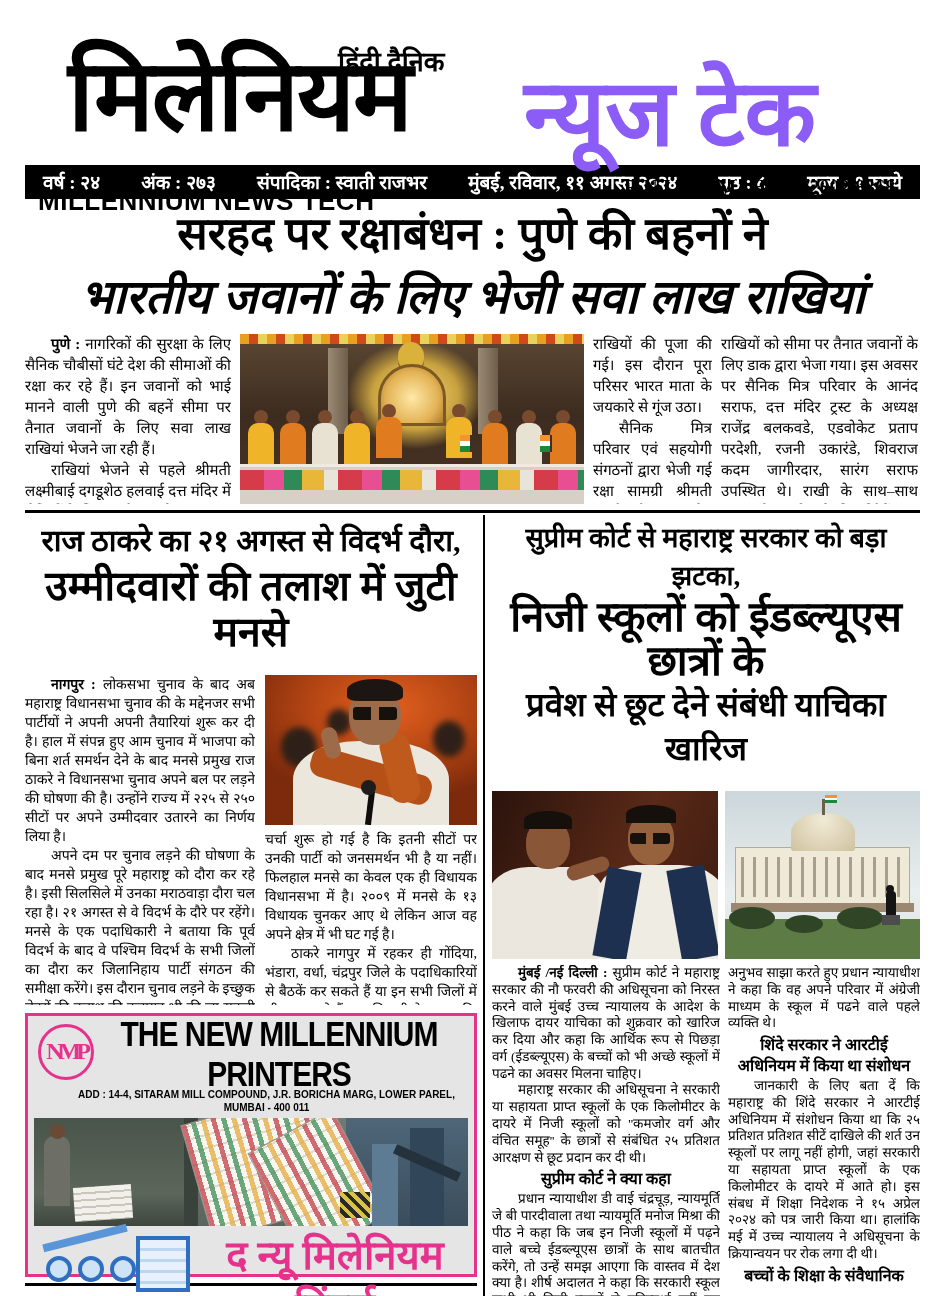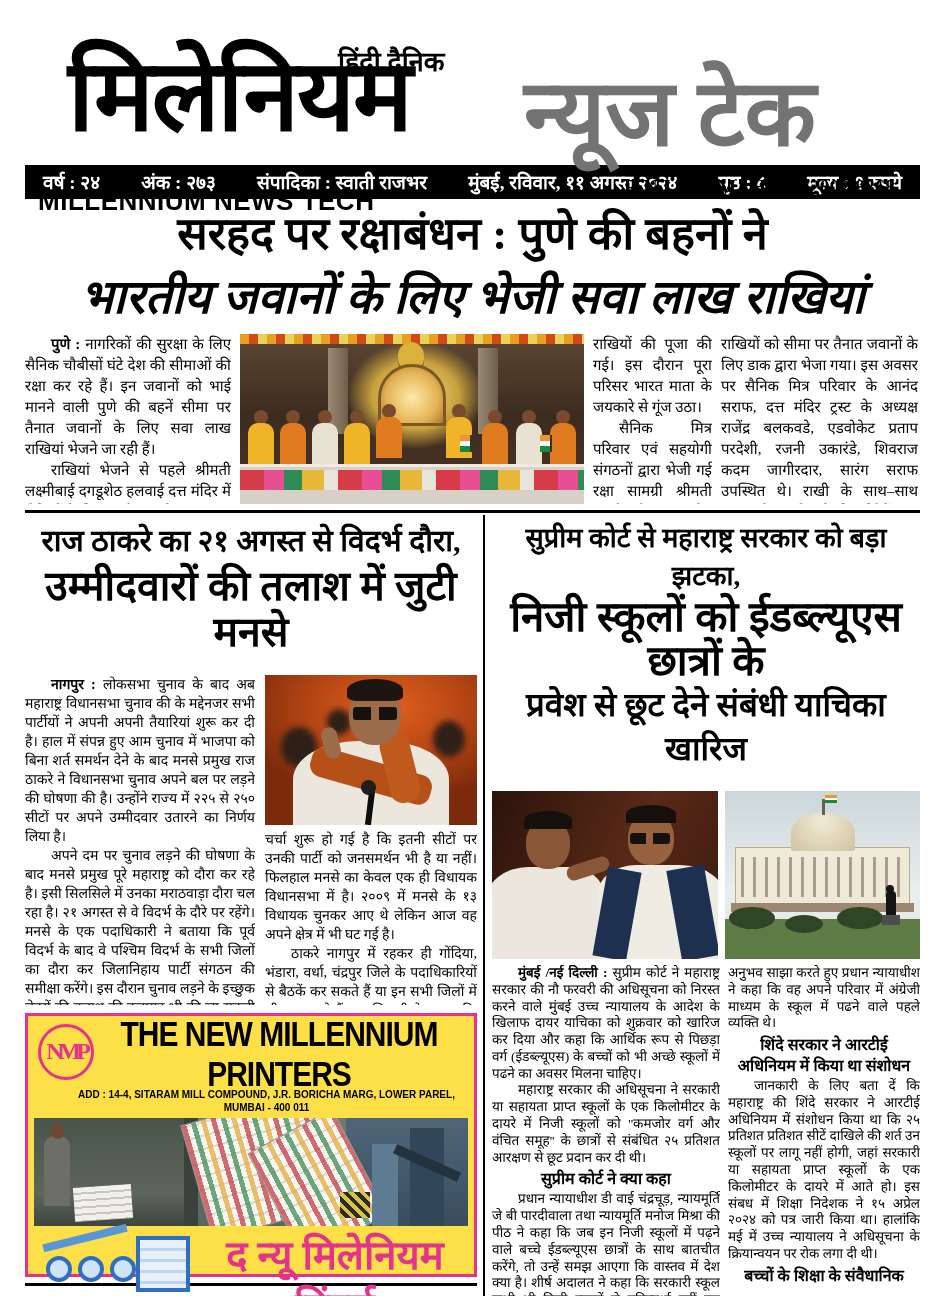--- a/index.html
+++ b/index.html
@@ -5,21 +5,21 @@
   html,body{margin:0;padding:0;background:#888;}
   .page{position:relative;width:945px;height:1296px;margin:0 auto;background:#fff;color:#000;
         font-family:"Liberation Serif","DejaVu Serif",serif;overflow:hidden;}
   [data-interactable]{box-sizing:border-box;}
   i{display:block;position:absolute;}
 
   
   .masthead{position:relative;height:165px;}
   .tagline{position:absolute;left:338px;top:42px;font-size:27px;font-weight:bold;}
   .title-black{position:absolute;left:68px;top:34px;font-size:100px;font-weight:900;line-height:1.25;letter-spacing:-2px;}
-  .title-red{position:absolute;left:524px;top:56px;font-size:93px;font-weight:900;line-height:1.25;color:#737373;}
+  .title-red{position:absolute;left:524px;top:56px;font-size:93px;font-weight:900;line-height:1.25;color:#8b5cf6;}
   .sub-en{position:absolute;left:38px;top:186px;font-size:26px;font-weight:bold;
           font-family:"Liberation Sans","DejaVu Sans",sans-serif;letter-spacing:.5px;}
   .rni{position:absolute;right:50px;top:176px;font-size:20px;font-weight:bold;}
 
   
   .infobar{margin:0 25px;height:34px;background:#000;color:#fff;display:flex;align-items:center;
            justify-content:space-between;padding:0 18px;font-weight:bold;font-size:19px;white-space:nowrap;}
 
   
   .lead-head{text-align:center;margin:4px 8px 0;font-weight:800;}
@@ -58,21 +58,21 @@
   .sc-photos{display:flex;gap:7px;margin-top:5px;}
   .sc-ph1{width:226px;height:168px;flex:none;}
   .sc-ph2{flex:1;height:168px;}
   .sc-body{display:flex;gap:8px;margin-top:6px;height:412px;}
   .sc-a{width:228px;flex:none;}
   .sc-b{flex:1;position:relative;}
   .sc-body .col{font-size:13.5px;line-height:16.8px;height:100%;}
   .subhead{text-align:center;font-weight:bold;font-size:16px;line-height:21px;margin:2px 0;}
 
   
-  .ad{margin-top:8px;border:3px solid #e5338d;height:264px;position:relative;background:#fde047;}
+  .ad{margin-top:8px;border:3px solid #e5338d;height:264px;position:relative;background:#e5e5e5;}
   .ad-logo{position:absolute;left:10px;top:8px;width:56px;height:56px;border:3px solid #e5338d;border-radius:50%;
            color:#e5338d;display:flex;align-items:center;justify-content:center;font-size:24px;font-weight:bold;
            letter-spacing:-5px;font-family:"Liberation Serif",serif;}
   .ad-title{text-align:center;margin:4px 0 0 56px;font-family:"Liberation Sans","DejaVu Sans",sans-serif;
             font-weight:900;font-size:30px;line-height:34px;letter-spacing:-1px;}
   .ad-title>span{display:inline-block;transform:scaleY(1.18);}
   .ad-addr{text-align:center;margin-left:31px;font-family:"Liberation Sans","DejaVu Sans",sans-serif;
            font-weight:bold;font-size:10px;line-height:13px;}
   .ad-press{margin:4px 6px 0;height:108px;position:relative;overflow:hidden;background:#5c665b;}
   .ad-bottom{display:flex;margin:4px 8px 0;align-items:flex-start;}

